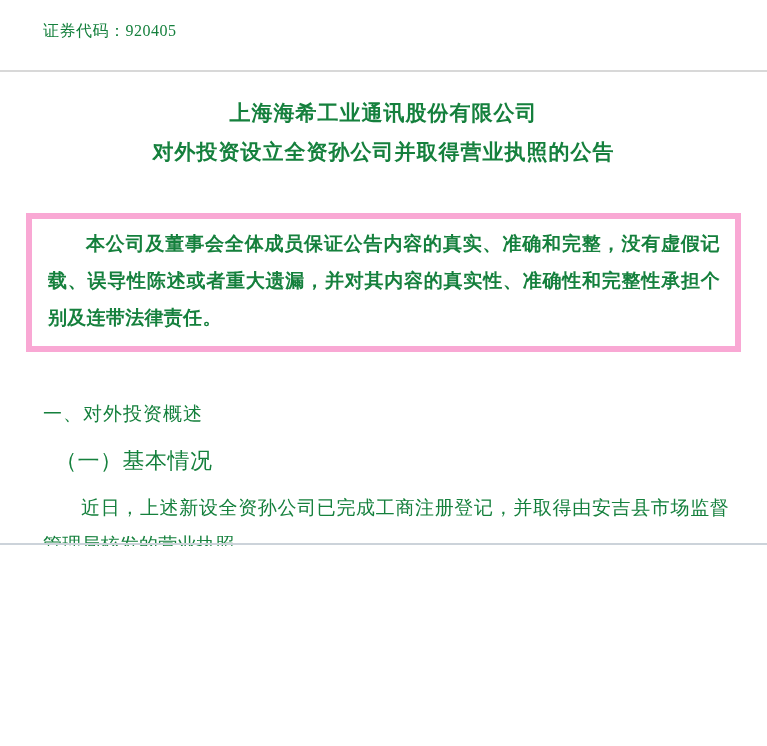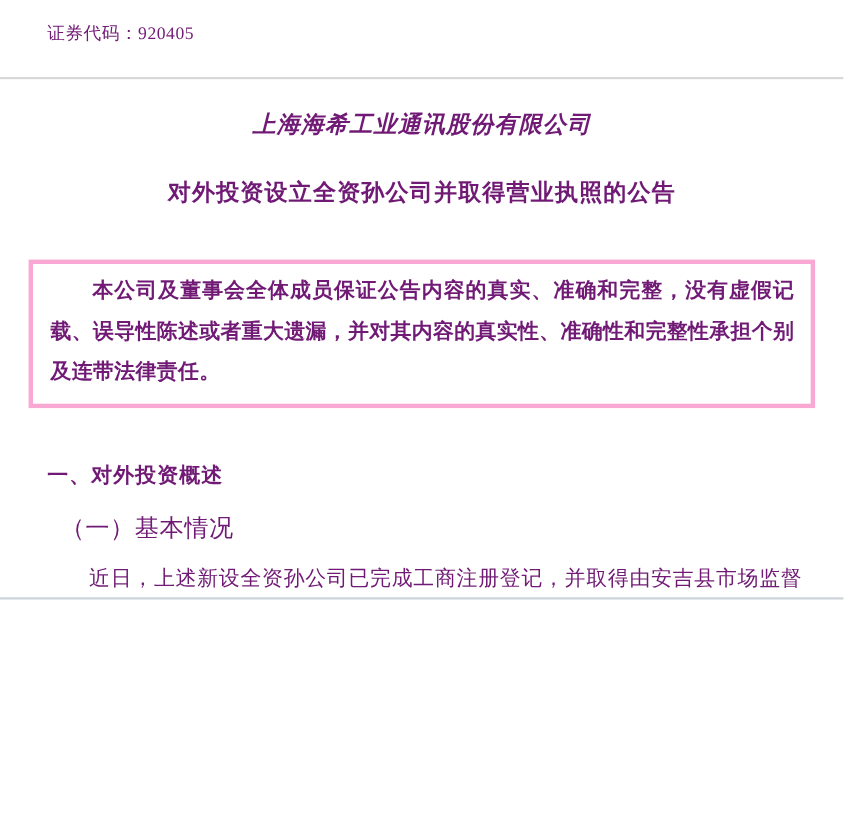--- a/index.html
+++ b/index.html
@@ -7,21 +7,21 @@
     padding: 0;
     background: #ffffff;
   }
   .page {
     position: relative;
     width: 767px;
     height: 546px;
     background: #ffffff;
     overflow: hidden;
     font-family: "Liberation Serif", "DejaVu Serif", serif;
-    color: #701a75;
+    color: #15803d;
     box-sizing: border-box;
   }
   .doc-header {
     display: flex;
     justify-content: space-between;
     padding: 21px 43px 0 43px;
     font-size: 16px;
     line-height: 19px;
     white-space: nowrap;
   }
@@ -32,41 +32,41 @@
     border-top: 2px solid #d8d8d8;
   }
   .doc-title {
     margin: 0;
     text-align: center;
     font-weight: bold;
     font-size: 21px;
     line-height: 28px;
     letter-spacing: 1px;
   }
-  .doc-title.first { margin-top: 27px; font-style: italic; }
-  .doc-title.second { margin-top: 34px; }
+  .doc-title.first { margin-top: 27px; }
+  .doc-title.second { margin-top: 11px; }
   .disclaimer-box {
     margin: 47px 26px 12px 26px;
-    border: 4px solid #f9a8d4;
+    border: 6px solid #f9a8d4;
     padding: 6px 15px 10px 16px;
     box-sizing: border-box;
   }
   .disclaimer-box p {
     margin: 0;
     font-weight: bold;
     font-size: 19px;
     line-height: 37px;
     text-indent: 2em;
     text-align: justify;
     letter-spacing: 0.3px;
   }
   .section-heading {
     margin: 50px 0 0 43px;
     font-size: 19px;
-    font-weight: bold;
+    font-weight: normal;
     line-height: 24px;
     letter-spacing: 1px;
   }
   .subsection-heading {
     margin: 23px 0 0 55px;
     font-size: 22px;
     font-weight: normal;
     line-height: 24px;
     letter-spacing: 0.5px;
   }

